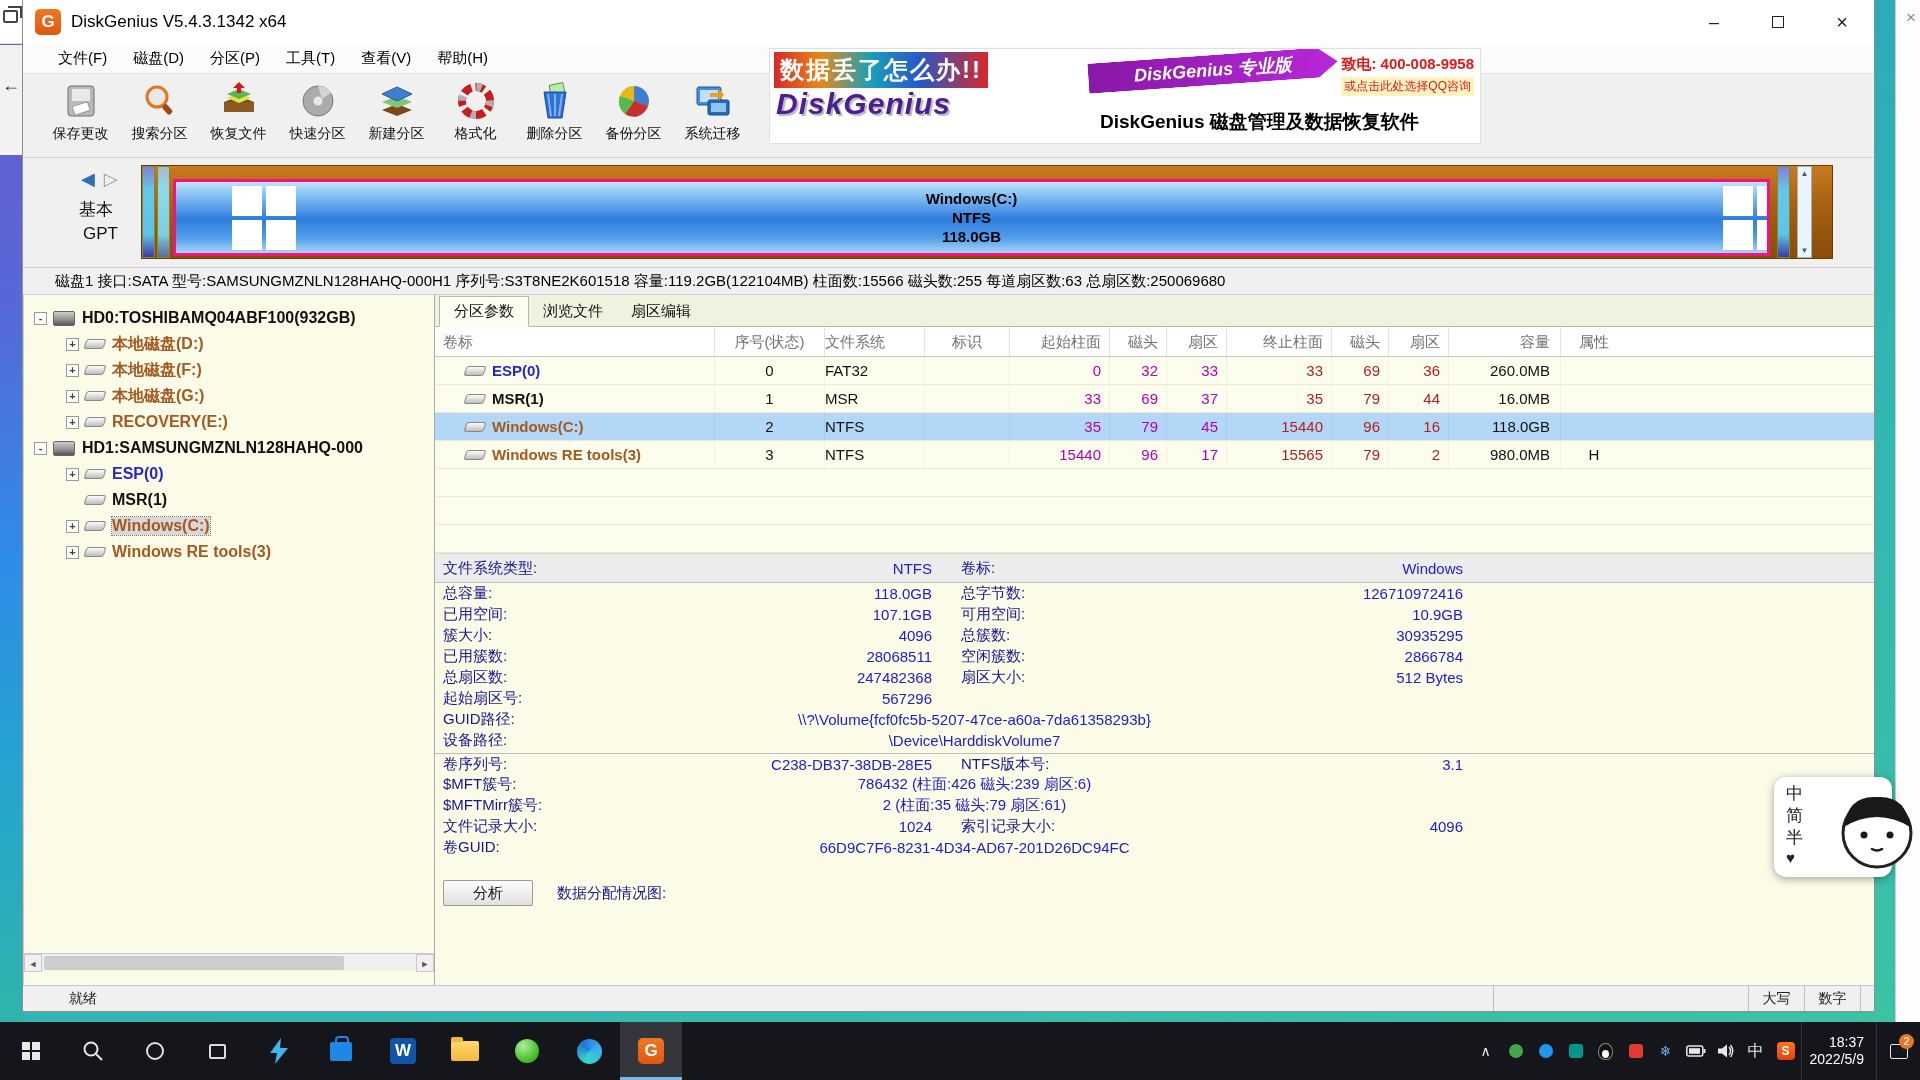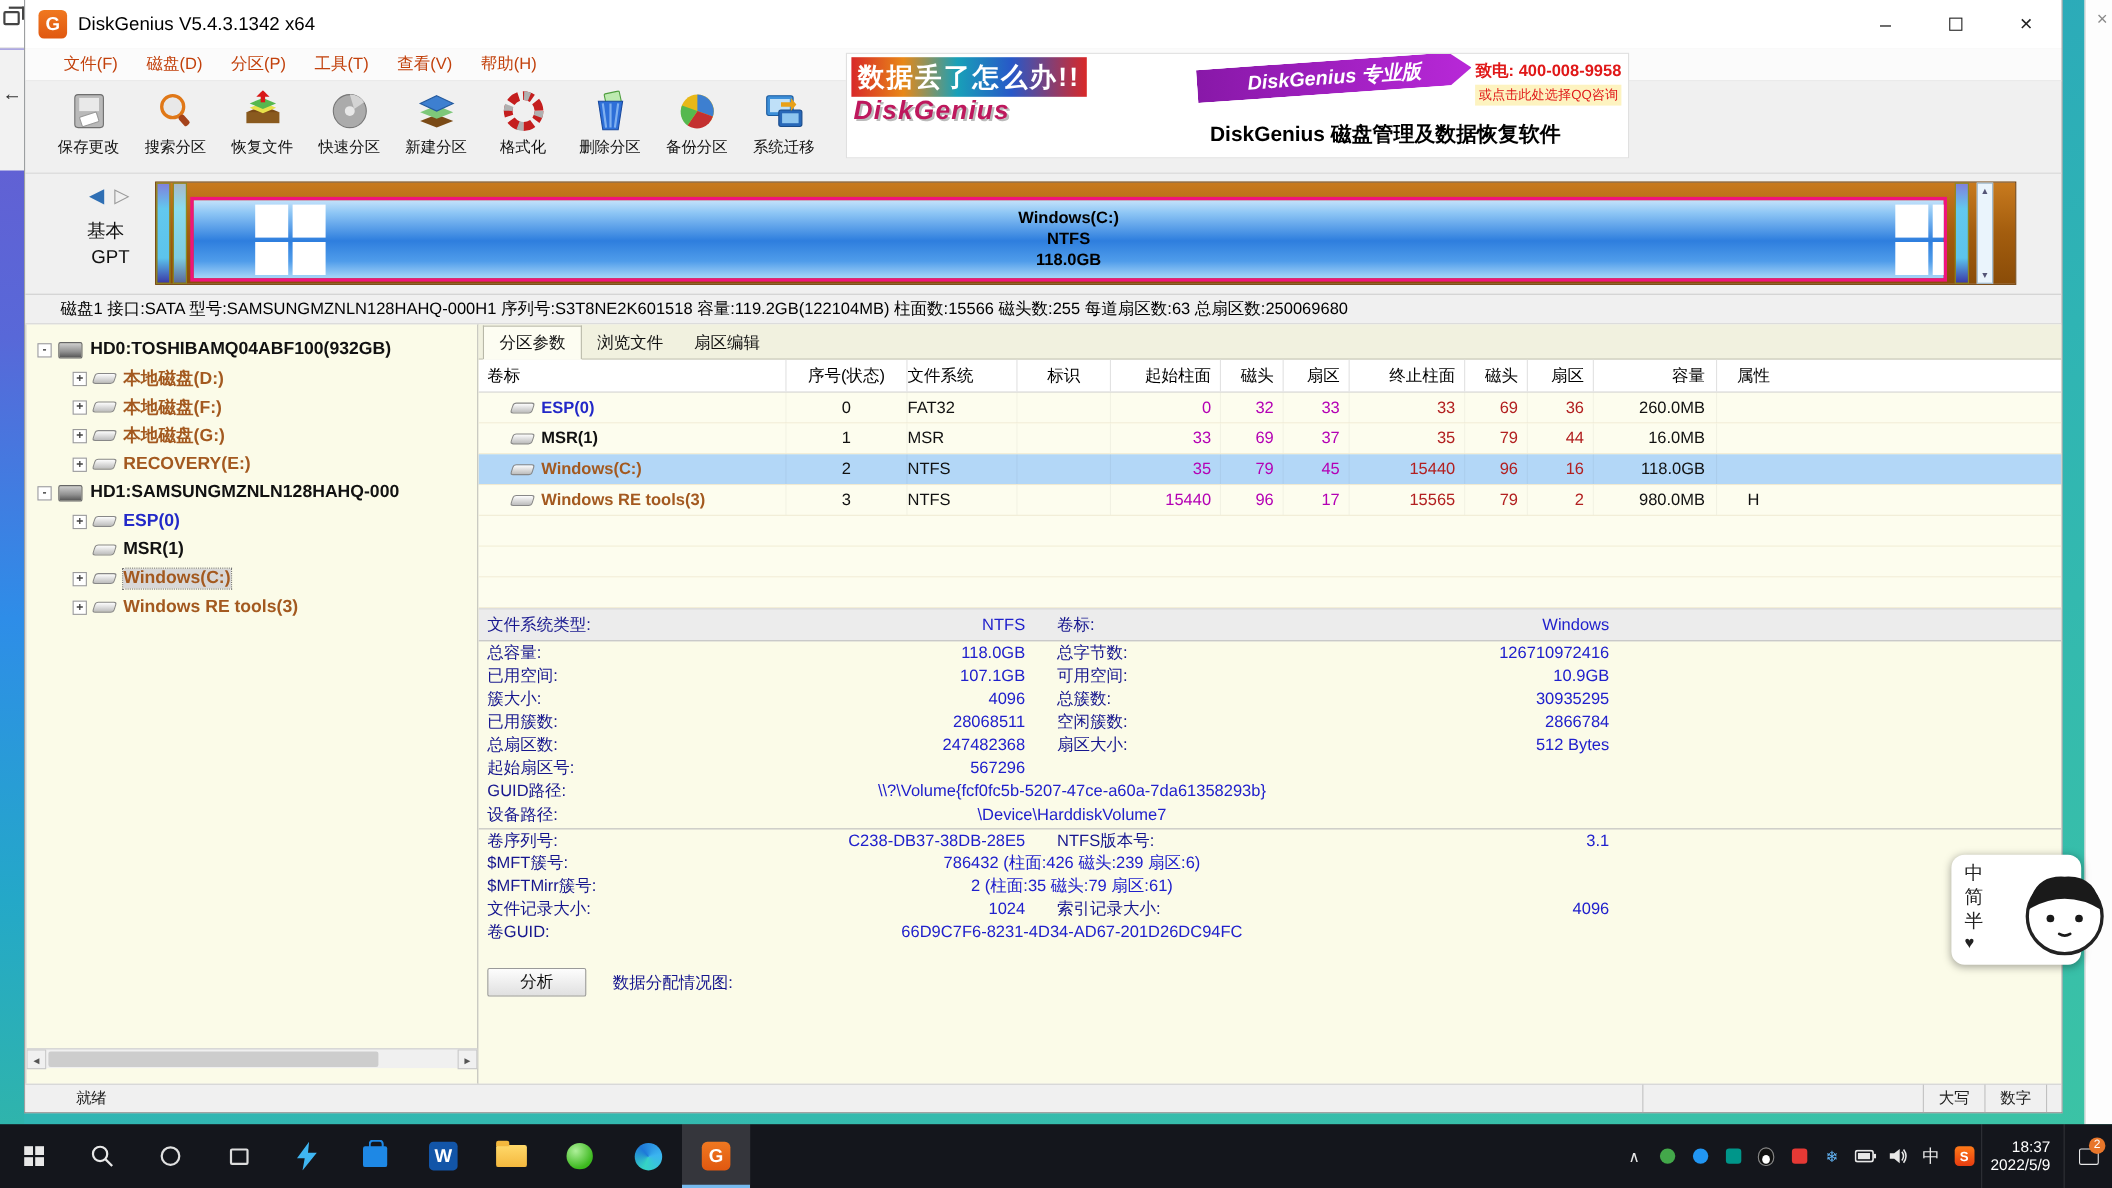--- a/index.html
+++ b/index.html
@@ -21,40 +21,40 @@
   .app { position:absolute; left:22px; top:0; width:1853px; height:1012px; background:#f0f0f0; border:1px solid #8f8f8f; border-top:none; display:flex; flex-direction:column; }
   .titlebar { height:44px; background:#fff; display:flex; align-items:center; }
   .app-logo { width:26px; height:26px; margin-left:12px; border-radius:5px; background:linear-gradient(180deg,#f07820,#e05810); color:#fff; font-weight:bold; font-size:17px; text-align:center; line-height:26px; }
   .app-title { margin-left:10px; font-size:17px; color:#000; }
   .win-controls { margin-left:auto; display:flex; height:100%; }
   .win-btn { width:64px; height:100%; display:flex; align-items:center; justify-content:center; color:#222; font-size:18px; }
   .max-glyph { width:12px; height:12px; border:1.5px solid #222; }
   .close-glyph { font-size:20px; line-height:1; }
 
   .menubar { height:30px; background:#fbfbfb; border-bottom:1px solid #e3e3e3; display:flex; align-items:center; padding-left:22px; }
-  .menu-item { padding:0 13px; font-size:15px; color:#c2410c; }
+  .menu-item { padding:0 13px; font-size:15px; color:#000000; }
 
   
   .toolbar { height:84px; background:#f0f0f0; border-bottom:1px solid #d5d5d5; position:relative; display:flex; }
   .tool-btn { width:79px; padding-top:6px; display:flex; flex-direction:column; align-items:center; }
   .tool-btn:first-child { margin-left:18px; }
   .tool-icon { width:42px; height:42px; display:flex; align-items:center; justify-content:center; }
   .tool-label { font-size:14px; margin-top:3px; color:#111; }
 
   
   .banner { position:absolute; left:746px; top:-26px; width:712px; height:96px; background:#fff; border:1px solid #e0e0e0; overflow:hidden; }
   .banner-headline { position:absolute; left:4px; top:3px; font-size:24px; font-weight:bold; color:#fff; padding:2px 6px;
       background:linear-gradient(90deg,#d82828 0%,#e88818 22%,#18a0b8 45%,#2858c8 68%,#d82828 100%); letter-spacing:2px; }
   .banner-ribbon { position:absolute; left:318px; top:6px; width:250px; height:30px; transform:rotate(-4deg);
       background:linear-gradient(90deg,#8818a8,#b828d8); color:#fff; font-style:italic; font-weight:bold; font-size:18px;
       line-height:30px; text-align:center; clip-path:polygon(0 0,92% 0,100% 50%,92% 100%,0 100%); }
   .banner-phone { position:absolute; right:6px; top:6px; text-align:right; color:#e01818; }
   .banner-phone-line1 { font-size:15px; font-weight:bold; }
   .banner-phone-line2 { font-size:12px; margin-top:3px; background:#fdf3c0; padding:1px 3px; }
-  .banner-logo { position:absolute; left:6px; top:38px; font-size:24px; font-weight:bold; font-style:italic; color:#be185d;
+  .banner-logo { position:absolute; left:6px; top:38px; font-size:30px; font-weight:bold; font-style:italic; color:#4c1d95;
       text-shadow:2px 2px 0 #bbb; letter-spacing:1px; }
   .banner-tagline { position:absolute; left:330px; top:60px; font-size:19px; font-weight:bold; color:#000; }
 
   
   .part-panel { height:110px; background:#f0f0f0; border-bottom:1px solid #cfcfcf; position:relative; }
   .nav-arrows { position:absolute; left:58px; top:10px; font-size:18px; }
   .nav-prev { color:#2f6fb4; } .nav-next { color:#9a9a9a; margin-left:4px; }
   .disk-type { position:absolute; left:56px; top:40px; font-size:17px; color:#111; }
   .disk-scheme { position:absolute; left:60px; top:66px; font-size:17px; color:#111; }
   .disk-bar { position:absolute; left:118px; top:7px; width:1692px; height:94px; background:linear-gradient(180deg,#c87a1e 0%,#a35d0e 50%,#8a4c08 100%); border:1px solid #6e3c05; }
@@ -91,21 +91,21 @@
   .tree-hscroll { position:absolute; left:0; bottom:14px; width:100%; height:18px; background:#f0f0f0; border-top:1px solid #ccc; display:flex; align-items:center; }
   .hs-btn { width:18px; height:18px; font-size:9px; color:#555; text-align:center; line-height:18px; background:#f0f0f0; border:1px solid #c8c8c8; }
   .hs-thumb { width:300px; height:14px; margin:0 2px; background:#cdcdcd; border-radius:2px; }
   .hs-spacer { flex:1; }
 
   .right-panel { flex:1; background:#fbfbe8; display:flex; flex-direction:column; position:relative; overflow:hidden; }
   .tab-strip { height:32px; background:#f1f1df; border-bottom:1px solid #b8b8a8; display:flex; align-items:flex-end; padding-left:4px; }
   .tab { padding:5px 14px; font-size:15px; color:#111; }
   .tab.active { background:#fdfdf2; border:1px solid #b8b8a8; border-bottom:1px solid #fdfdf2; margin-bottom:-1px; }
 
-  .tbl-header { height:30px; display:flex; background:#fff; border-bottom:1px solid #c8c8c8; align-items:center; font-size:15px; color:#000000; }
+  .tbl-header { height:30px; display:flex; background:#fff; border-bottom:1px solid #c8c8c8; align-items:center; font-size:15px; color:#737373; }
   .tbl-header > div { border-right:1px solid #e2e2e2; height:100%; line-height:29px; }
   .trow { height:28px; display:flex; align-items:center; font-size:15px; border-bottom:1px solid #f0ead2; background:#fdfdee; }
   .trow.sel { background:#b3d7f7; }
   .trow > div { height:100%; line-height:27px; border-right:1px solid rgba(0,0,0,0.045); }
   .col-name { width:280px; padding-left:8px; display:flex; align-items:center; }
   .col-name .part-icon { margin-left:22px; }
   .col-seq { width:110px; text-align:center; }
   .col-fs { width:100px; text-align:left; }
   .col-flag { width:85px; text-align:center; }
   .col-sc { width:100px; text-align:right; padding-right:8px; }

